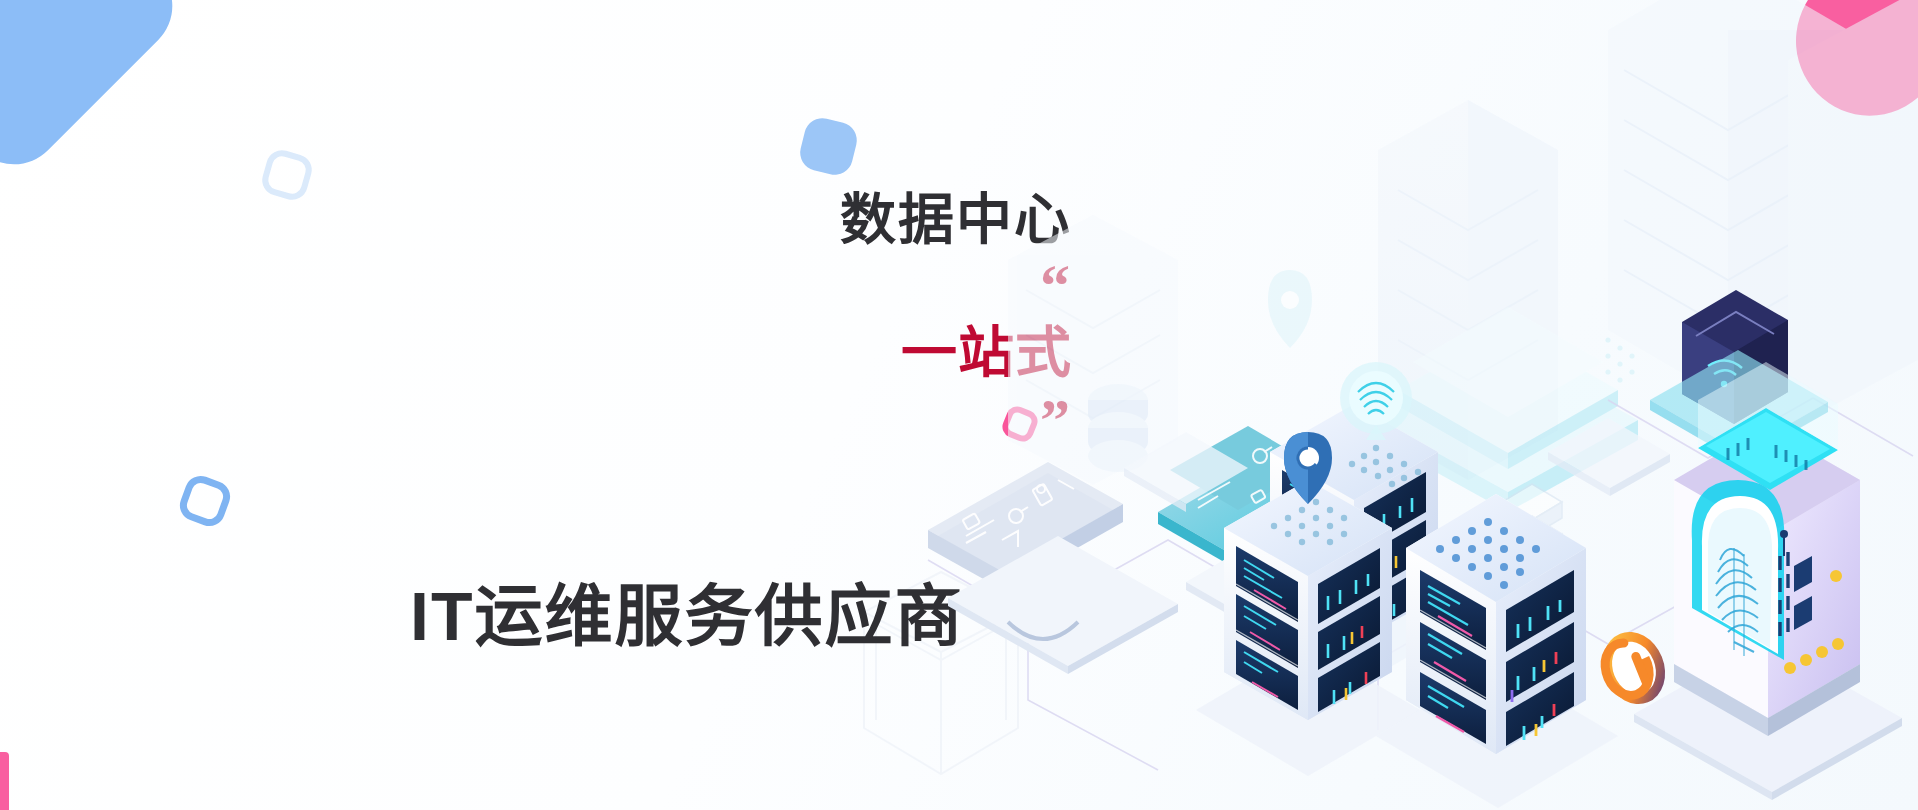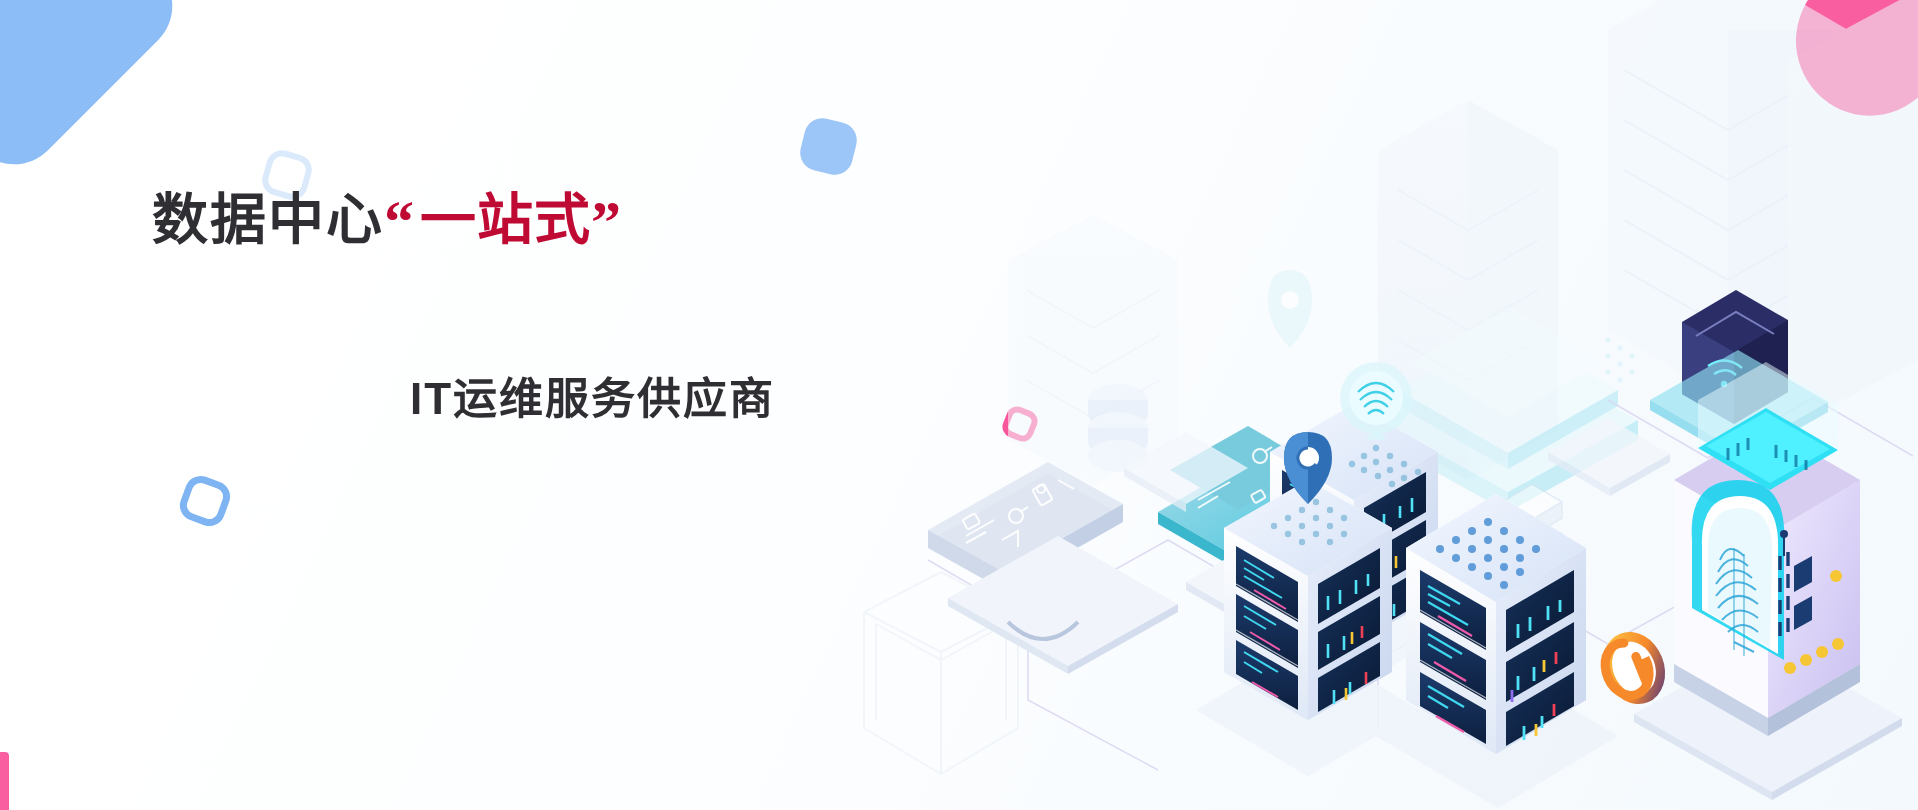--- a/index.html
+++ b/index.html
@@ -97,44 +97,45 @@
   
   .headline-block {
     position: absolute;
     left: 152px;
     top: 188px;
     width: 920px;
   }
 
   .headline-line1 {
     display: flex;
-    align-items: flex-start;
+    align-items: flex-end;
     white-space: nowrap;
     font-size: 56px;
     font-weight: 700;
     letter-spacing: 2px;
     line-height: 1.15;
+    flex-direction: column;
   }
   .hl-dark { color: #2f2f33; }
   .hl-accent {
     color: #bf0a33;
     margin-left: 26px;
     letter-spacing: 1px;
   }
   .hl-quote {
     color: #bf0a33;
     font-family: "Liberation Serif", "DejaVu Serif", serif;
     font-weight: 700;
     font-size: 60px;
   }
 
   .headline-line2 {
     margin-top: 106px;
     margin-left: 258px;
-    font-size: 44px;
+    font-size: 68px;
     font-weight: 700;
     color: #2f2f33;
     letter-spacing: 2px;
     white-space: nowrap;
   }
 
   
   .illustration {
     position: absolute;
     right: 0;

